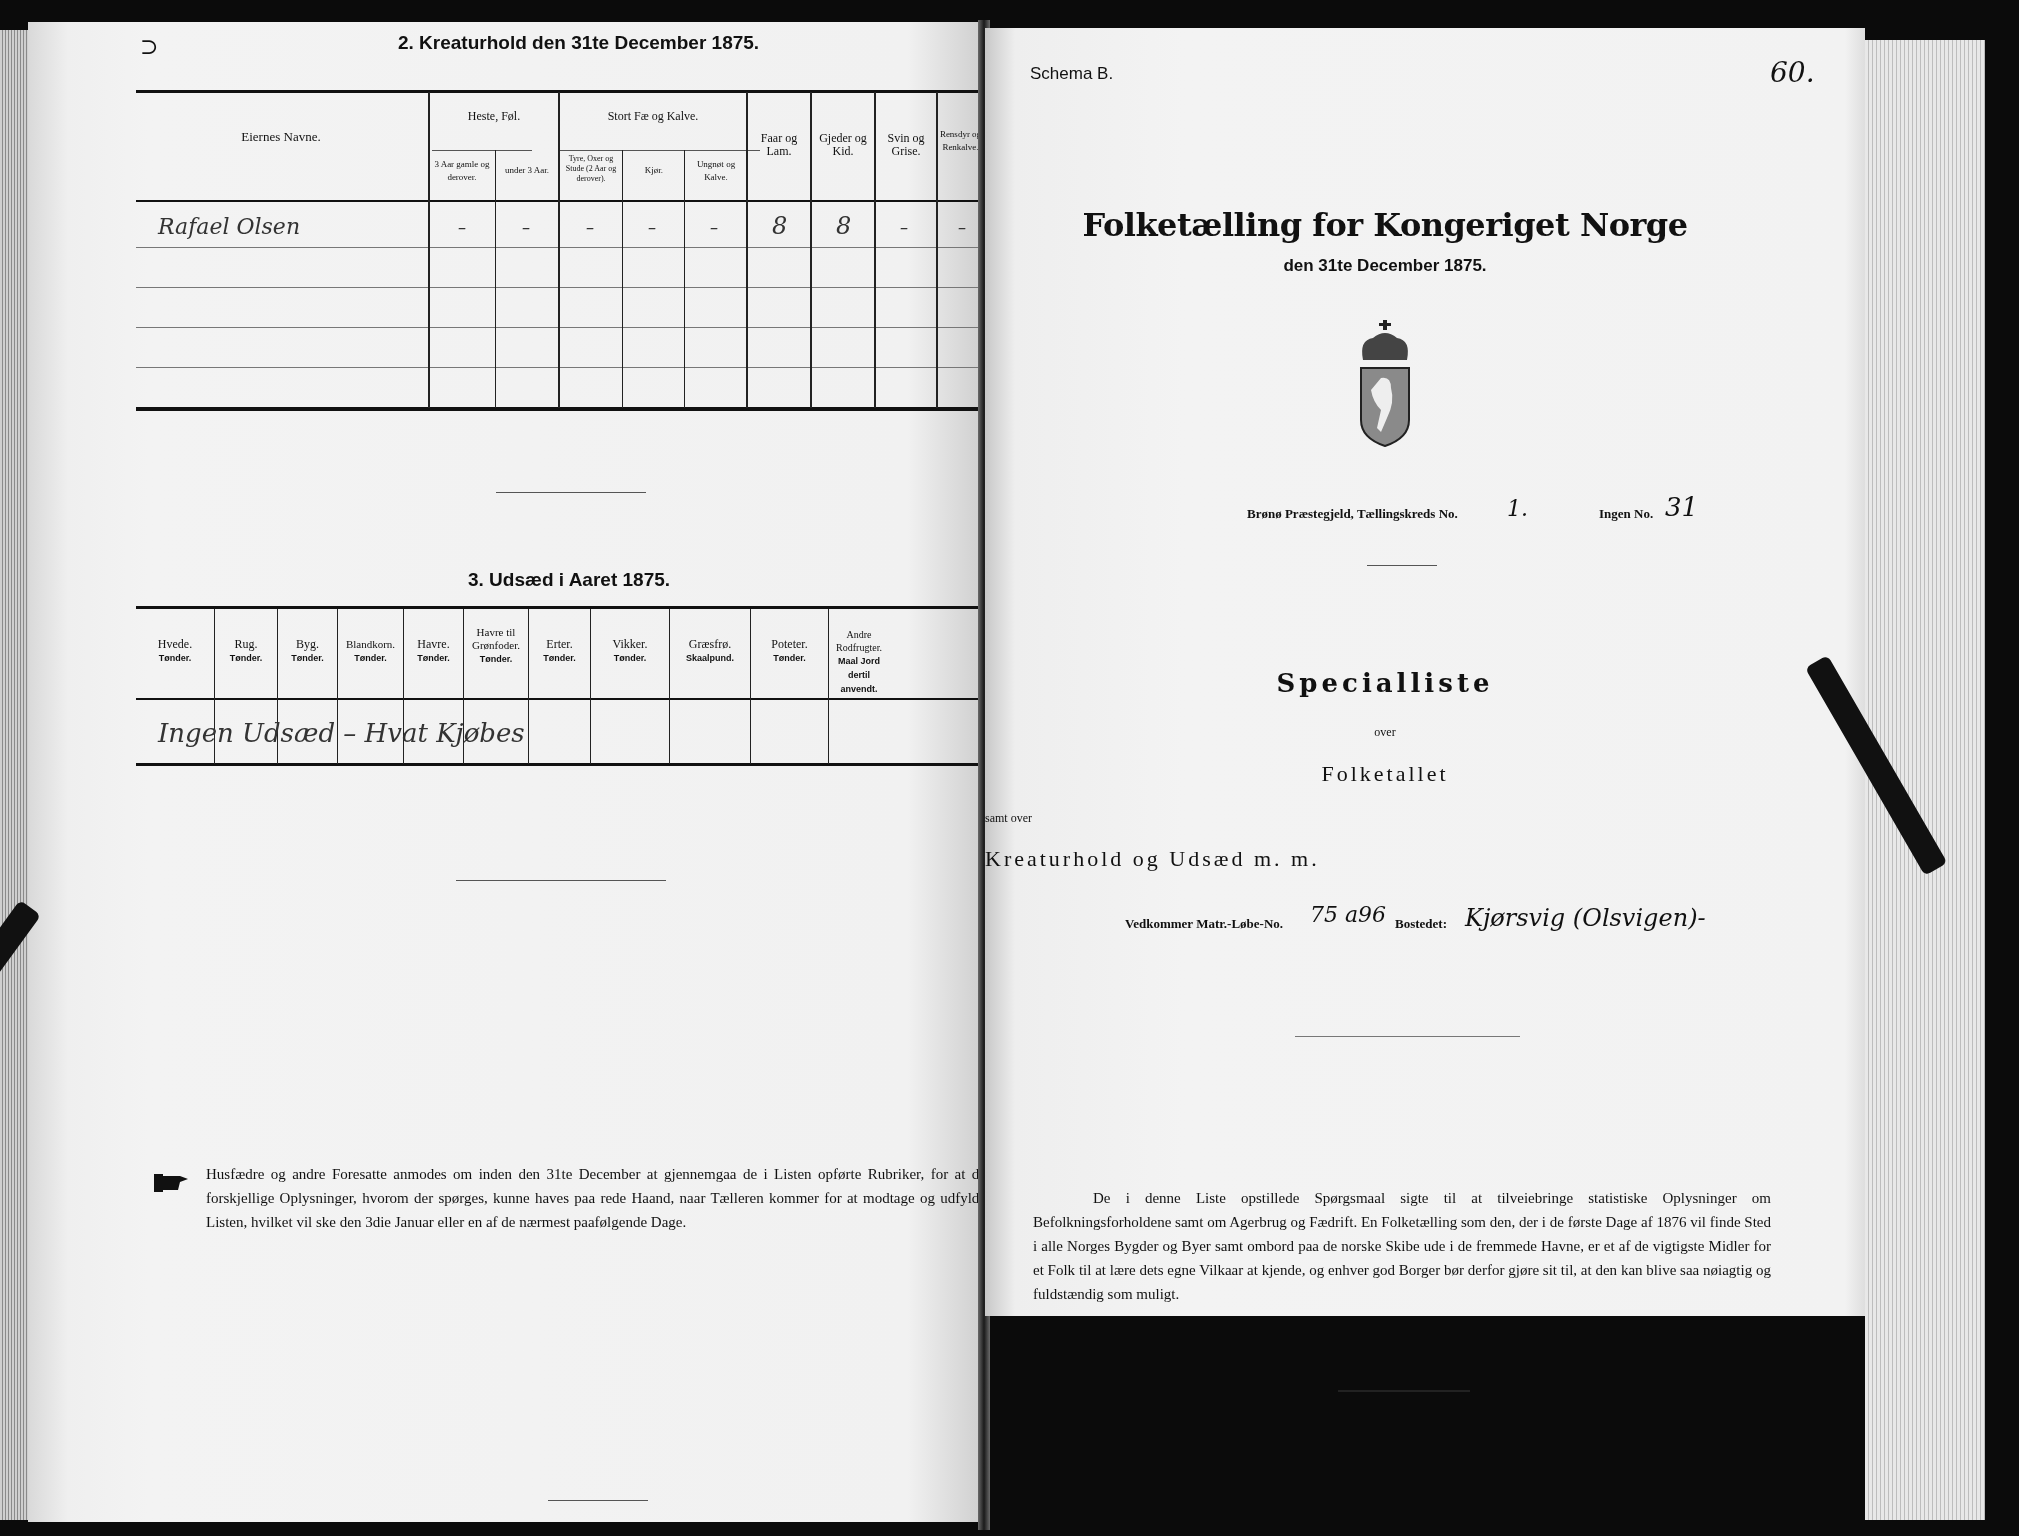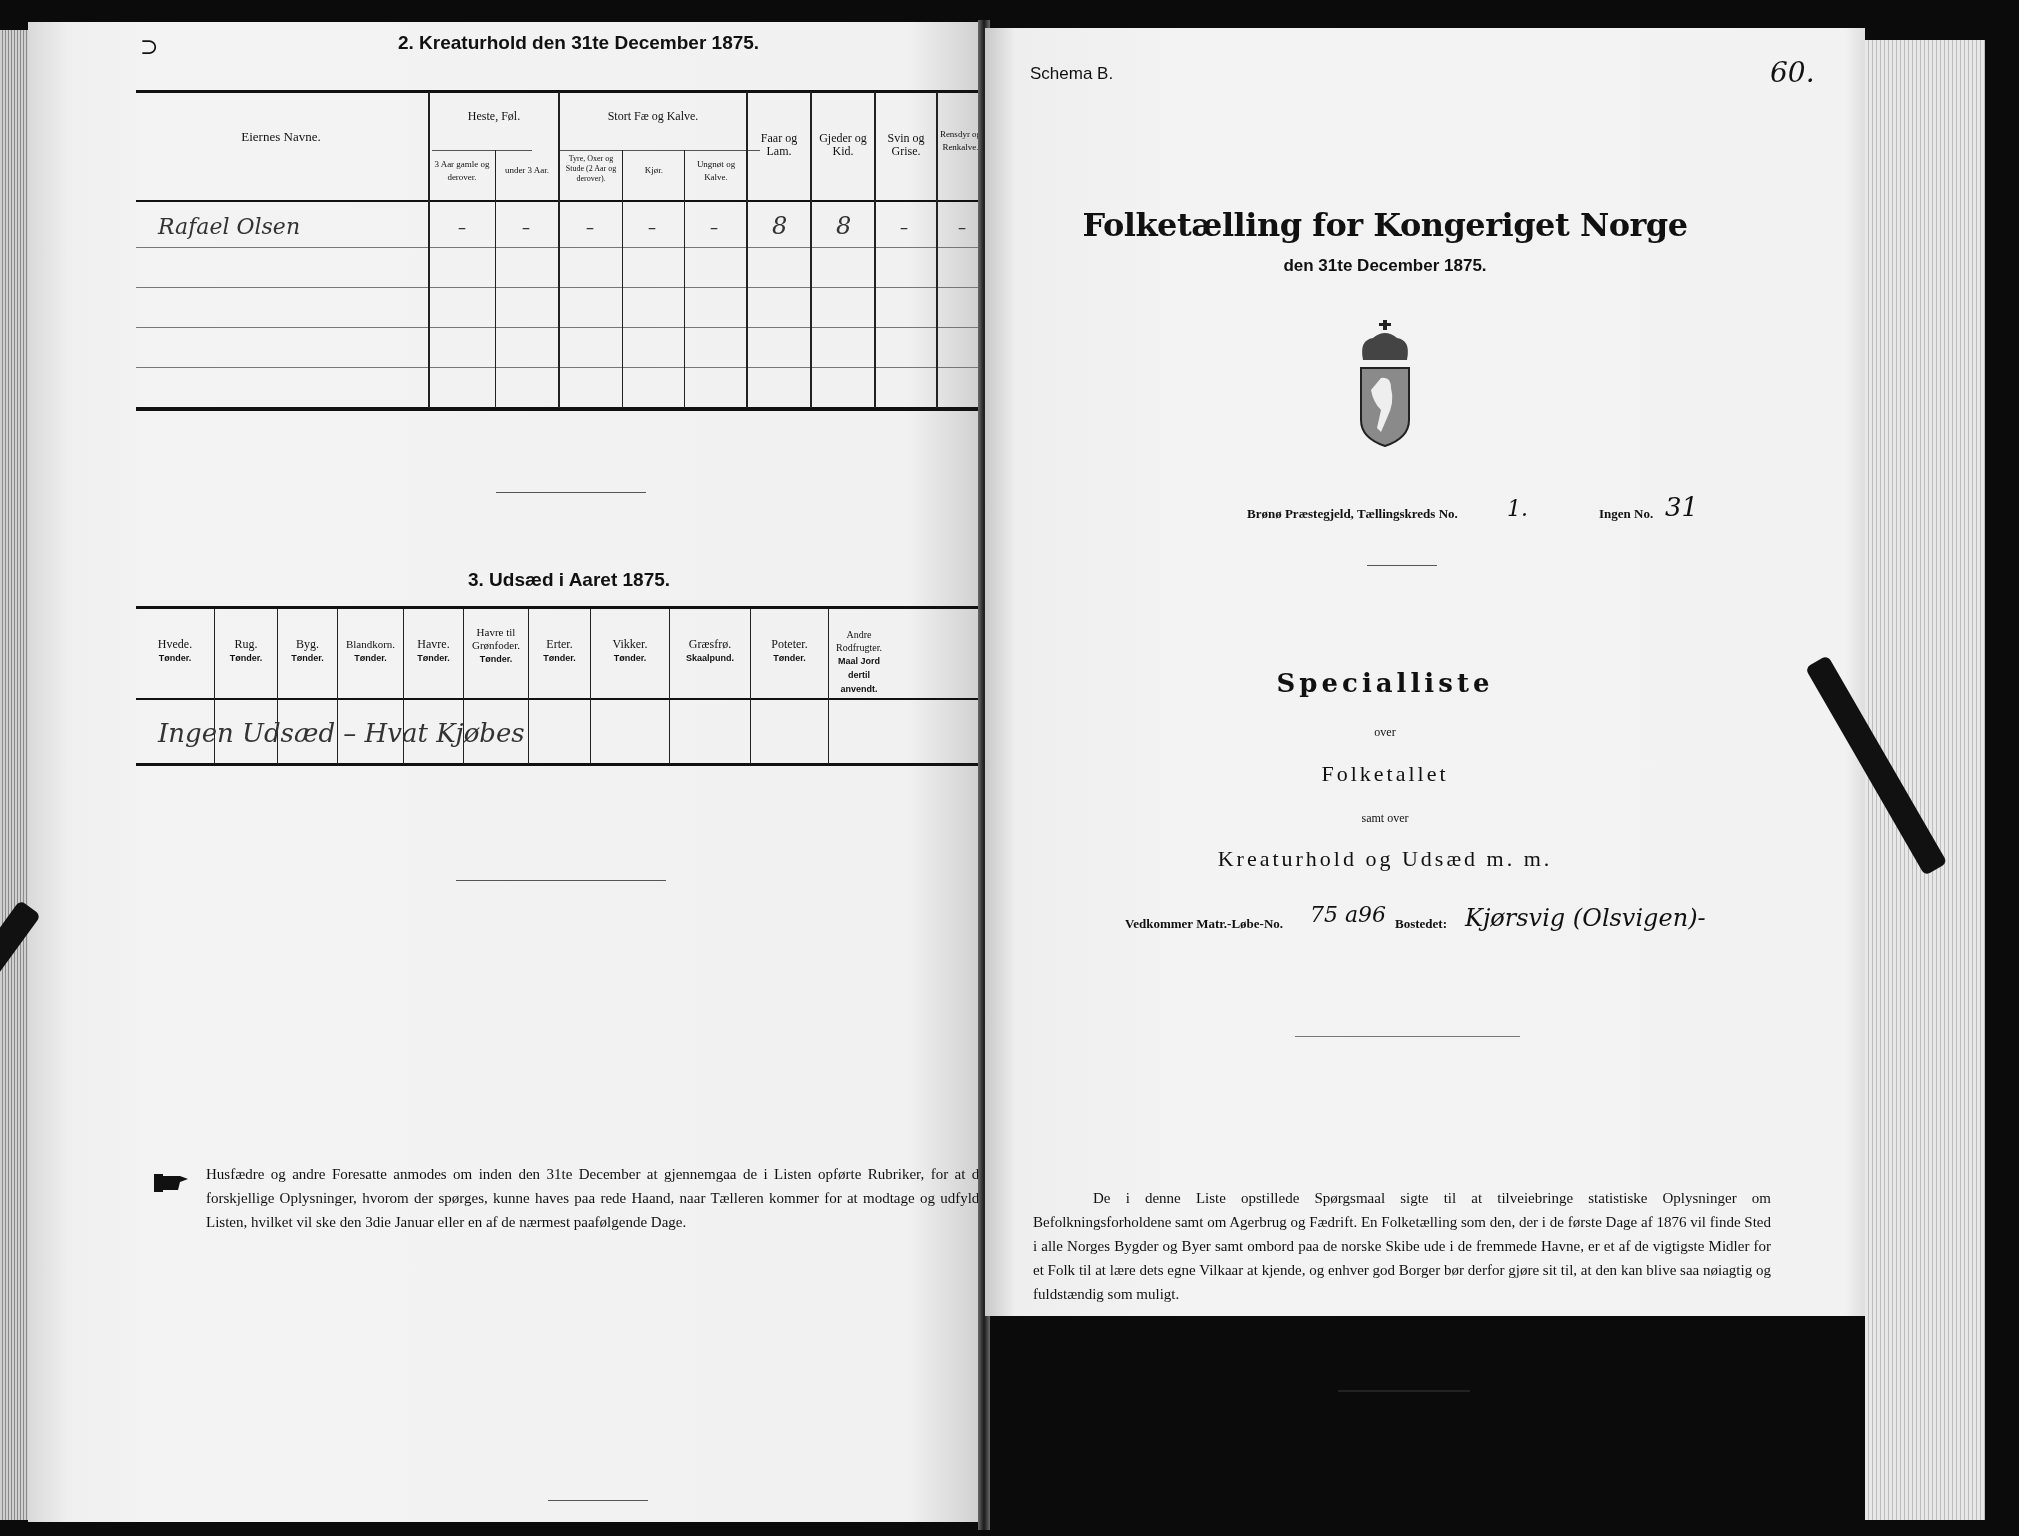--- a/index.html
+++ b/index.html
@@ -144,22 +144,22 @@
   <div class="abs sans-b" style="left:262px;top:478px;font-size:13px;font-family:'Liberation Serif',serif;text-align:center;">Brønø Præstegjeld,  Tællingskreds No.</div>
   <div class="hand" style="left:522px;top:468px;font-size:22px;color:#111;">1.</div>
   <div class="abs sans-b" style="left:614px;top:478px;font-size:13px;font-family:'Liberation Serif',serif;">Ingen No.</div>
   <div class="hand" style="left:680px;top:464px;font-size:26px;color:#111;">31</div>
 
   <div class="hline" style="left:382px;top:537px;width:70px;height:1px;background:#555;"></div>
 
   <div class="abs" style="left:0;top:640px;width:800px;text-align:center;font-size:26px;font-weight:bold;letter-spacing:4px;font-family:'DejaVu Serif',serif;">Specialliste</div>
   <div class="abs" style="left:0;top:697px;width:800px;text-align:center;font-size:12px;">over</div>
   <div class="abs" style="left:0;top:733px;width:800px;text-align:center;font-size:22px;letter-spacing:3px;">Folketallet</div>
-  <div class="abs" style="left:0;top:783px;width:800px;text-align:center;font-size:12px;">samt over</div>
-  <div class="abs" style="left:0;top:818px;width:800px;text-align:center;font-size:22px;letter-spacing:3px;">Kreaturhold og Udsæd m. m.</div>
+  <div class="abs" style="left:0;top:783px;width:800px;font-size:12px;">samt over</div>
+  <div class="abs" style="left:0;top:818px;width:800px;font-size:22px;letter-spacing:3px;">Kreaturhold og Udsæd m. m.</div>
 
   <div class="abs sans-b" style="left:140px;top:888px;font-size:13px;font-family:'Liberation Serif',serif;">Vedkommer Matr.-Løbe-No.</div>
   <div class="hand" style="left:325px;top:874px;font-size:22px;color:#111;">75 a96</div>
   <div class="abs sans-b" style="left:410px;top:888px;font-size:13px;font-family:'Liberation Serif',serif;text-align:center;">Bostedet:</div>
   <div class="hand" style="left:480px;top:876px;font-size:24px;color:#111;">Kjørsvig (Olsvigen)-</div>
 
   <div class="hline" style="left:310px;top:1008px;width:225px;height:1px;background:#777;"></div>
 
   <div class="para" style="left:48px;top:1158px;width:738px;font-size:15px;line-height:24px;text-indent:60px;">De i denne Liste opstillede Spørgsmaal sigte til at tilveiebringe statistiske Oplysninger om Befolkningsforholdene samt om Agerbrug og Fædrift.  En Folketælling som den, der i de første Dage af 1876 vil finde Sted i alle Norges Bygder og Byer samt ombord paa de norske Skibe ude i de fremmede Havne, er et af de vigtigste Midler for et Folk til at lære dets egne Vilkaar at kjende, og enhver god Borger bør derfor gjøre sit til, at den kan blive saa nøiagtig og fuldstændig som muligt.</div>
 

